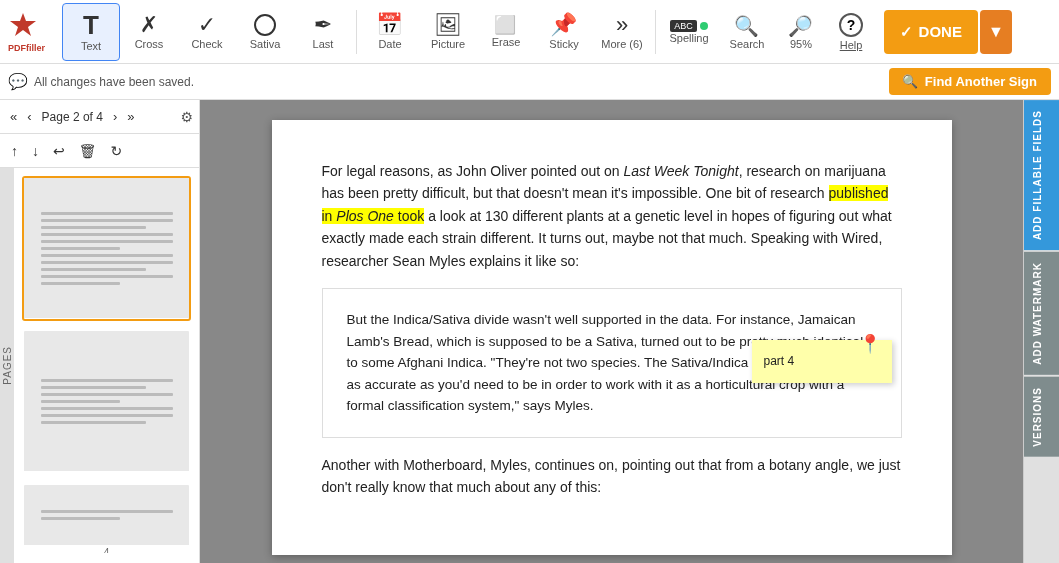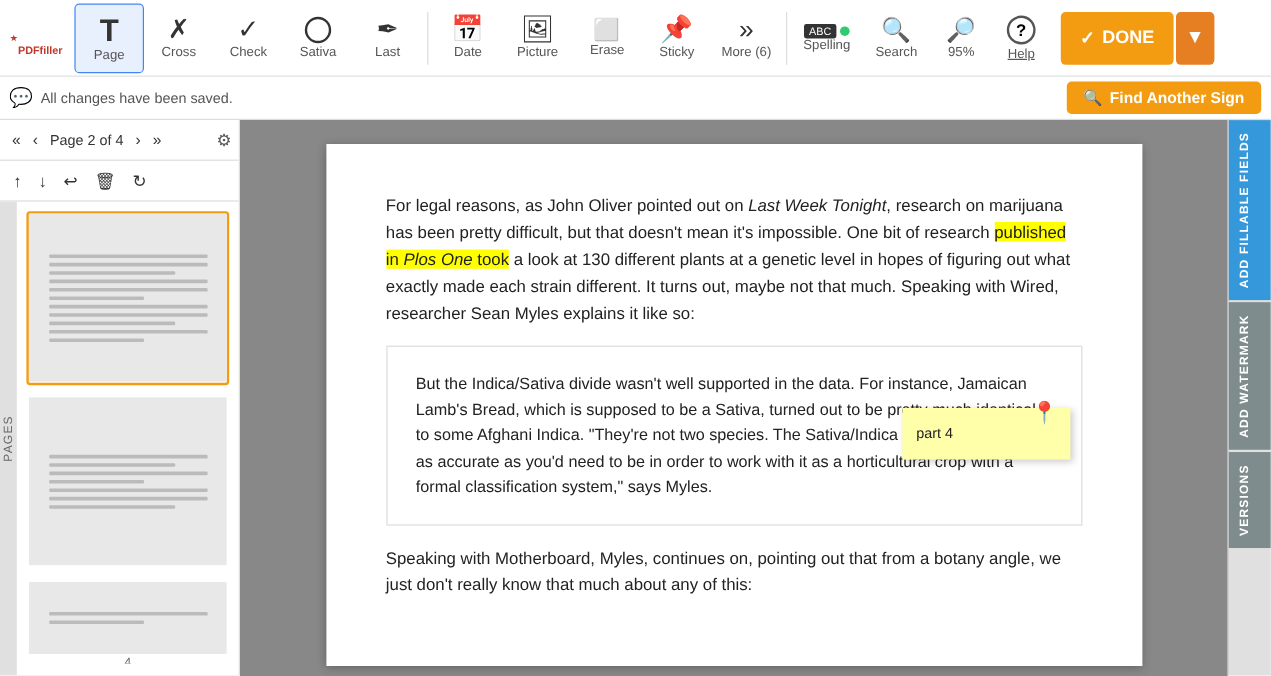--- a/index.html
+++ b/index.html
@@ -4,21 +4,21 @@
   <style>
     * { box-sizing: border-box; margin: 0; padding: 0; }
     body { font-family: Arial, sans-serif; font-size: 13px; background: #f0f0f0; overflow: hidden; width: 1059px; height: 563px; display: flex; flex-direction: column; }
 
     
     .toolbar {
       display: flex; align-items: center; background: #fff;
       border-bottom: 1px solid #ddd; padding: 0 8px; height: 64px; flex-shrink: 0;
     }
     .logo {
-      display: flex; flex-direction: row; align-items: flex-end; justify-content: center;
+      display: flex; flex-direction: column; align-items: flex-start; justify-content: center;
       margin-right: 10px; width: 44px;
     }
     .logo-text { font-size: 9px; color: #c0392b; font-weight: bold; margin-top: 2px; }
     .tool-item {
       display: flex; flex-direction: column; align-items: center; justify-content: center;
       width: 58px; height: 58px; cursor: pointer; border-radius: 4px; padding: 4px;
       color: #333;
     }
     .tool-item.active { background: #e8f0fe; border: 1px solid #4285f4; }
     .tool-icon { font-size: 22px; line-height: 1; margin-bottom: 2px; }
@@ -168,21 +168,21 @@
 
   <div class="logo">
     <svg width="30" height="30" viewBox="0 0 30 30">
       <polygon points="15,2 18,10 28,10 20,16 23,25 15,19 7,25 10,16 2,10 12,10" fill="#c0392b"></polygon>
     </svg>
     <span class="logo-text">PDFfiller</span>
   </div>
 
   <div class="tool-item active">
     <span class="tool-icon" style="font-size:26px;font-weight:bold;">T</span>
-    <span class="tool-label">Page</span>
+    <span class="tool-label">Text</span>
   </div>
 
   <div class="tool-item">
     <span class="tool-icon">✗</span>
     <span class="tool-label">Cross</span>
   </div>
 
   <div class="tool-item">
     <span class="tool-icon">✓</span>
     <span class="tool-label">Check</span>
@@ -355,21 +355,21 @@
       <div class="sticky-note">
         <span class="sticky-pin">📍</span>
         <span>part 4</span>
       </div>
 
       <div class="blockquote">
         But the Indica/Sativa divide wasn't well supported in the data. For instance, Jamaican Lamb's Bread, which is supposed to be a Sativa, turned out to be pretty much identical to some Afghani Indica. "They're not two species. The Sativa/Indica split is nowhere near as accurate as you'd need to be in order to work with it as a horticultural crop with a formal classification system," says Myles.
       </div>
 
       <div class="pdf-text">
-        <span>Speaking with Motherboard, Myles, continues on, pointing out that from a botany angle, we just don't really know that much about any of this:</span>
+        <span>Another with Motherboard, Myles, continues on, pointing out that from a botany angle, we just don't really know that much about any of this:</span>
       </div>
 
     </div>
   </div>
 
   <div class="right-sidebar">
     <div class="sidebar-tab fillable" style="background:#3498db;">
       <span>ADD FILLABLE FIELDS</span>
     </div>
     <div class="sidebar-tab watermark" style="background:#7f8c8d;">

